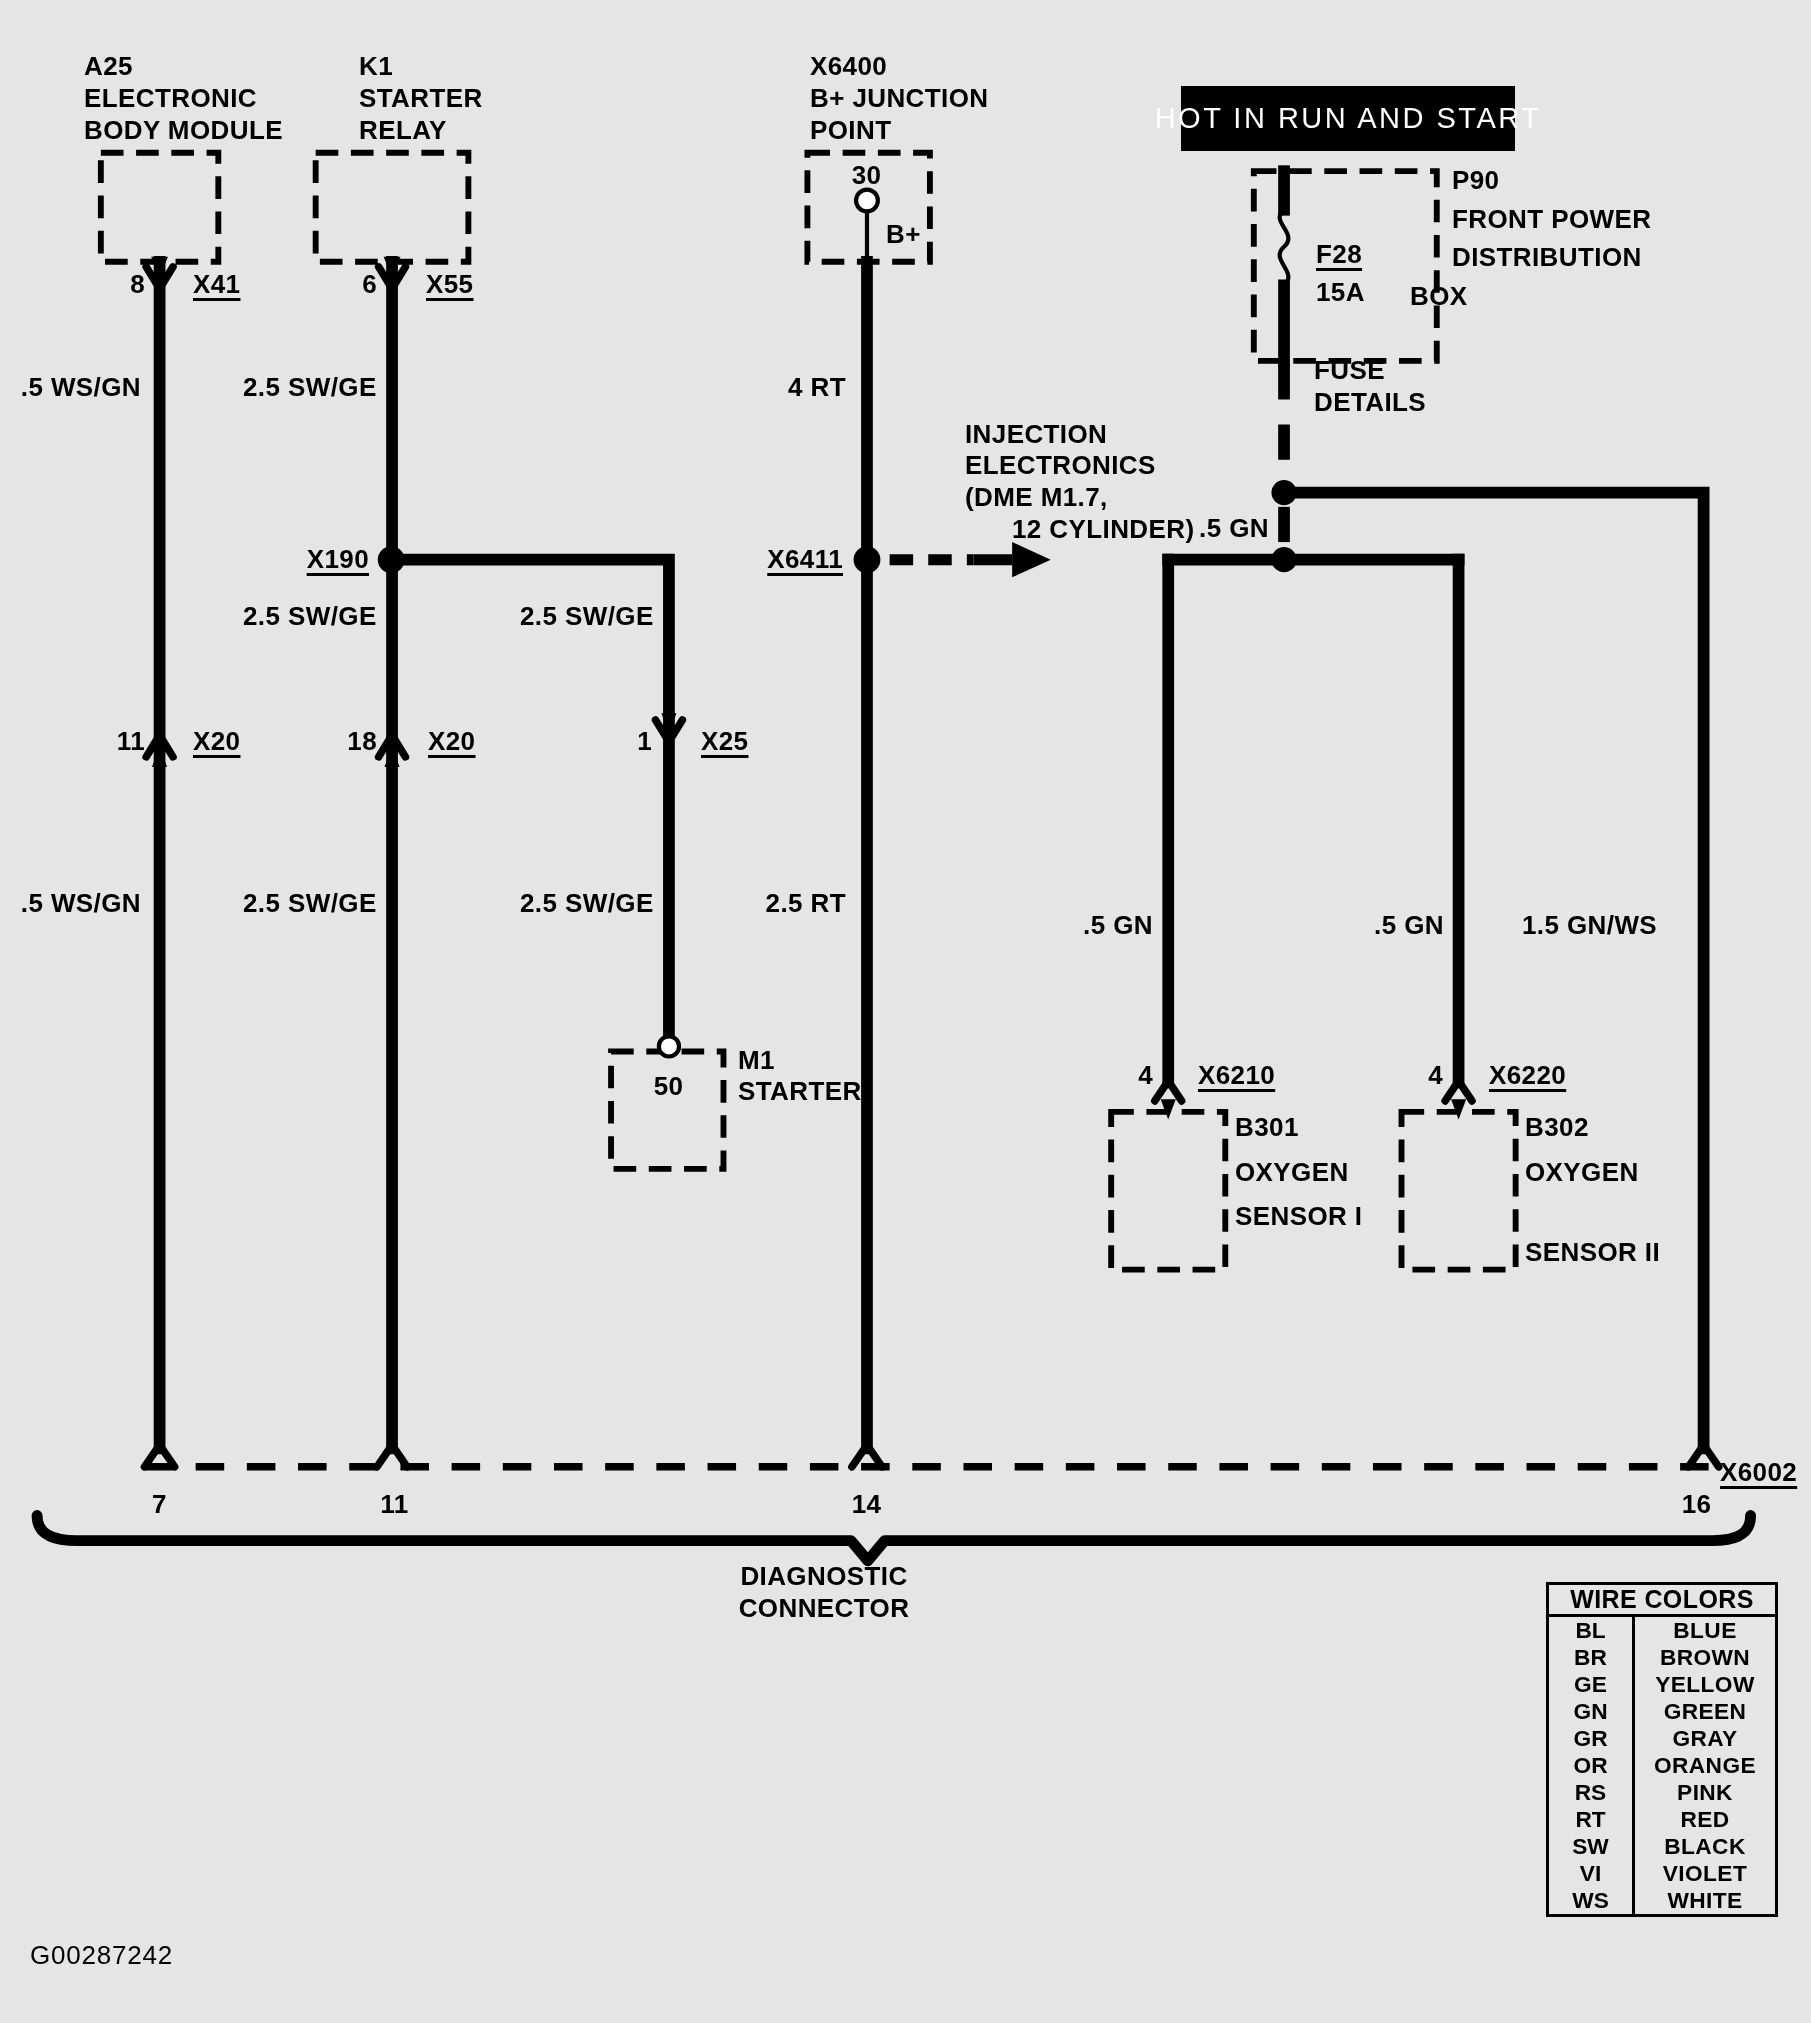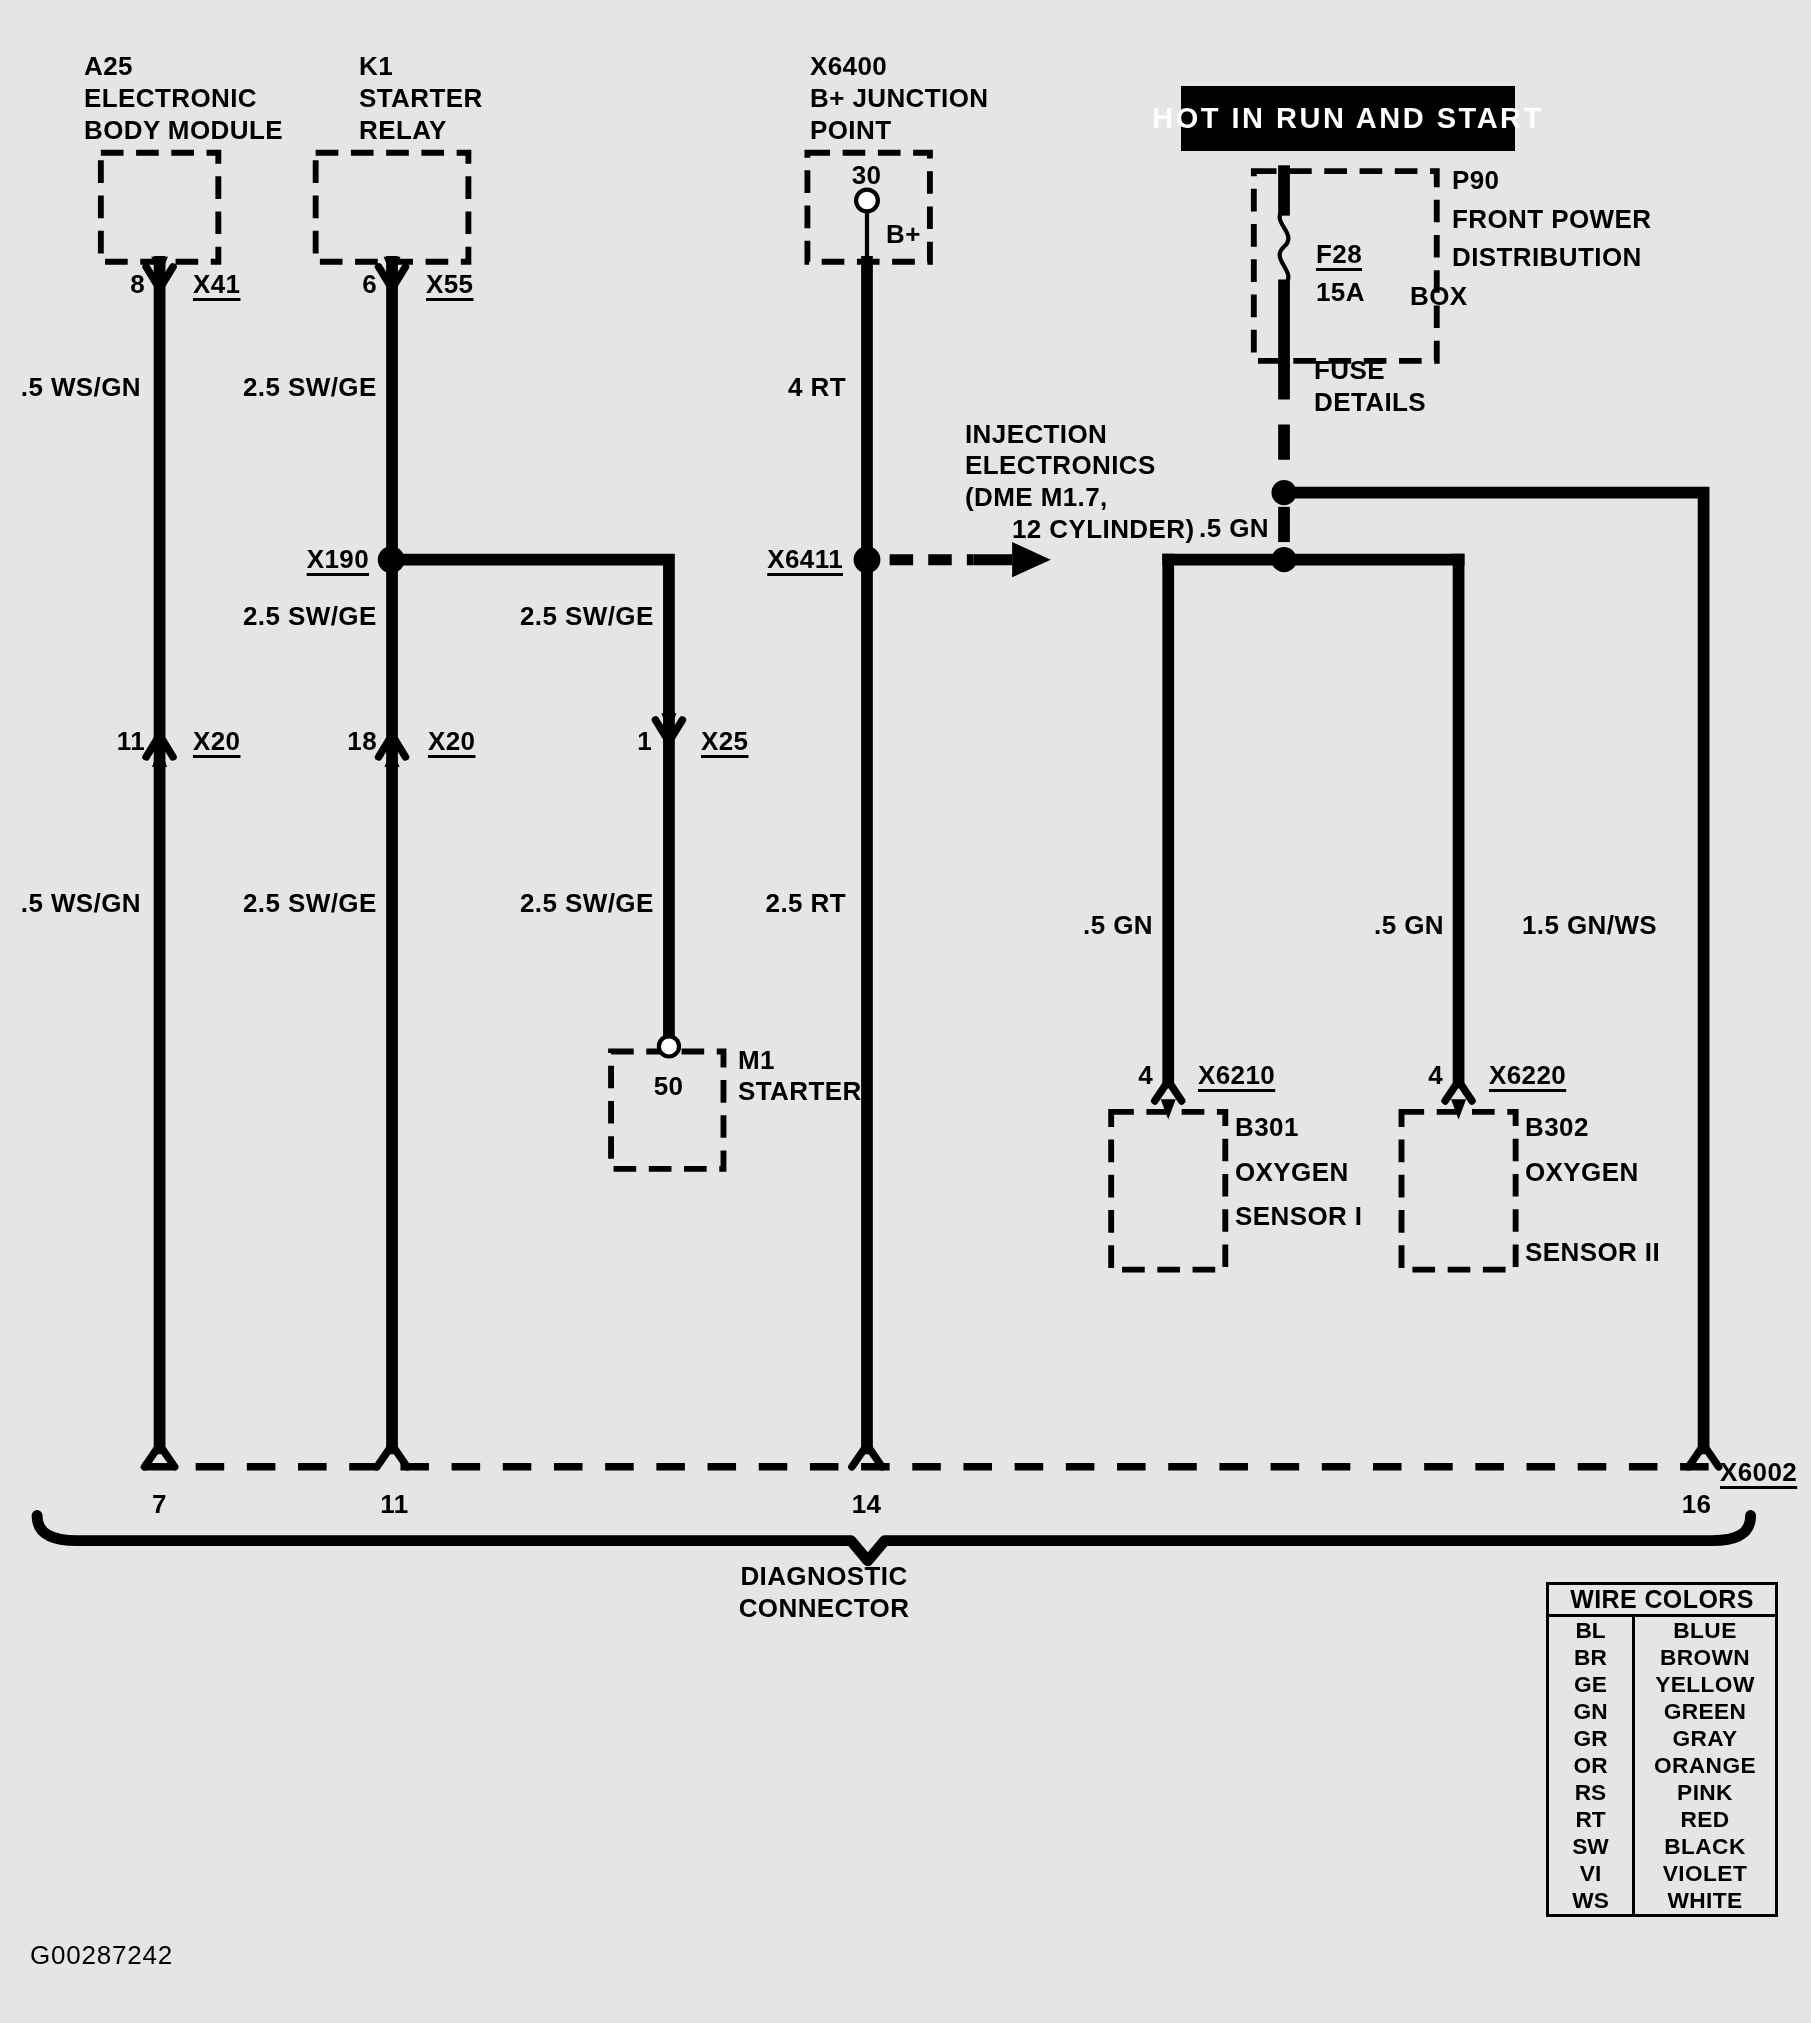--- a/index.html
+++ b/index.html
@@ -31,21 +31,21 @@
     font-size:26px;font-weight:bold;line-height:1.1;
     white-space:nowrap;letter-spacing:0.4px;
   }
   .u{text-decoration:underline;text-decoration-thickness:2.9px;text-underline-offset:5px;}
   .ra{text-align:right;}
   .ctr{text-align:center;}
   .banner{
     position:absolute;left:1181px;top:86px;width:334px;height:65px;
     background:#000;color:#fff;
     display:flex;align-items:center;justify-content:center;
-    font-size:29px;font-weight:bold;letter-spacing:2.5px;white-space:nowrap;text-align:center;
+    font-size:29px;font-weight:normal;letter-spacing:2.5px;white-space:nowrap;text-align:center;
   }
   .wc-table{
     position:absolute;left:1546px;top:1582px;width:232px;height:335px;
     border:3.4px solid #000;box-sizing:border-box;
     display:flex;flex-direction:column;
   }
   .wc-header{
     height:38px;border-bottom:3.4px solid #000;box-sizing:border-box;
     display:flex;align-items:center;justify-content:center;
     font-size:25px;font-weight:bold;letter-spacing:0.4px;

